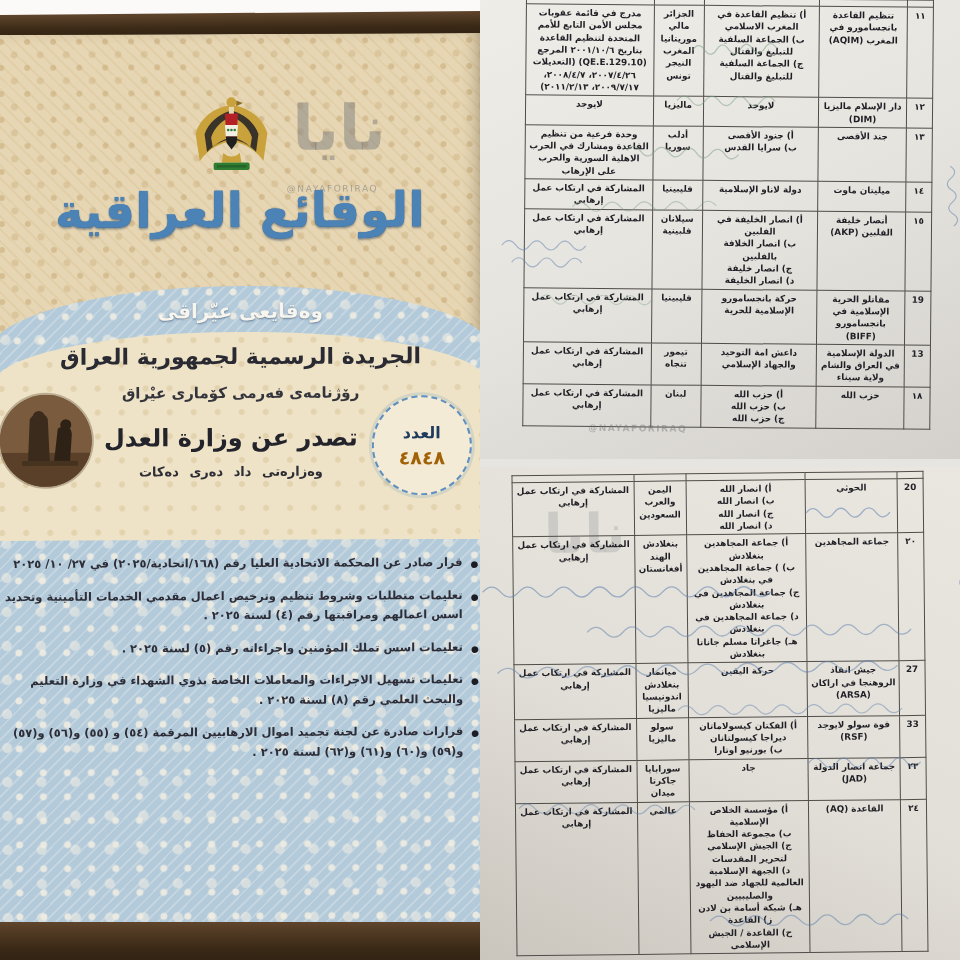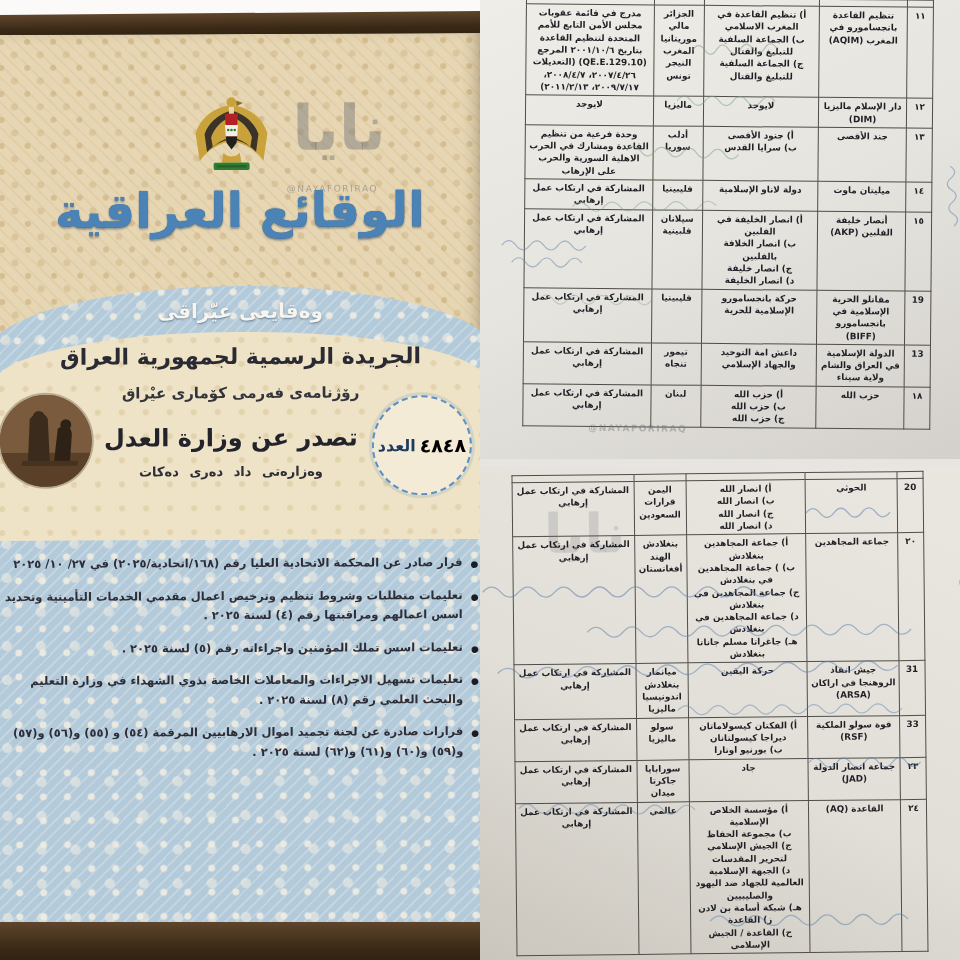--- a/index.html
+++ b/index.html
@@ -42,24 +42,24 @@
         font-size:22px;font-weight:bold;color:#2a2a33;}
   .org-line2{position:absolute;top:52px;width:100%;text-align:center;direction:rtl;
         font-size:15px;font-weight:bold;color:#34343d;}
   .pub-line1{position:absolute;top:92px;left:90px;right:110px;text-align:center;direction:rtl;
         font-size:24px;font-weight:bold;color:#23232c;}
   .pub-line2{position:absolute;top:132px;left:90px;right:110px;text-align:center;direction:rtl;
         font-size:13px;font-weight:bold;color:#2e2e37;word-spacing:6px;}
   .medallion{position:absolute;left:6px;top:62px;width:92px;height:92px;border-radius:50%;overflow:hidden;
         background:radial-gradient(circle at 40% 35%, #9a7a58, #6b4f35 60%, #4a3423);box-shadow:0 0 0 2px rgba(90,70,45,.35);}
   .seal{position:absolute;right:16px;top:64px;width:96px;height:96px;border-radius:50%;
-        border:2px dashed #5d8fc2;background:#f3ebd5;display:flex;flex-direction:row;
+        border:2px dashed #5d8fc2;background:#f3ebd5;display:flex;flex-direction:column;
         align-items:center;justify-content:center;gap:4px;box-shadow:0 0 0 3px rgba(93,143,194,.18);}
   .seal-label{font-size:16px;font-weight:bold;color:#1d3a5f;direction:rtl;}
-  .seal-num{font-size:19px;font-weight:bold;color:#000000;letter-spacing:2px;}
+  .seal-num{font-size:19px;font-weight:bold;color:#a16207;letter-spacing:2px;}
   .bullets{position:absolute;top:268px;right:16px;left:8px;direction:rtl;}
   .bullet{display:flex;gap:8px;font-size:11.5px;font-weight:600;color:#2d2d37;
         margin-bottom:13px;line-height:1.7;text-align:right;}
   .bullet::before{content:"●";font-size:9px;margin-top:4px;color:#1c1c24;flex:none;}
   
   .photo{position:absolute;left:480px;width:480px;background:#c6c3bf;overflow:hidden;}
   .photo-top{top:0;height:459px;}
   .photo-bottom{top:467px;height:493px;}
   .paper{position:absolute;}
   .paper-1{left:-6px;top:-8px;width:492px;height:472px;transform:rotate(.5deg);
@@ -308,50 +308,50 @@
               <td></td>
             </tr>
         <tr>
           <td class="c-num">20</td>
           <td class="c-name">الحوثي</td>
           <td>أ) انصار الله
 ب) انصار الله
 ج) انصار الله
 د) انصار الله</td>
           <td>اليمن
-قرارات
+والعرب
 السعودين</td>
           <td>المشاركة في ارتكاب عمل إرهابي</td>
         </tr>
         <tr>
           <td class="c-num">٢٠</td>
           <td class="c-name">جماعة المجاهدين</td>
           <td>أ) جماعة المجاهدين بنغلادش
 ب) ) جماعة المجاهدين في بنغلادش
 ج) جماعة المجاهدين في بنغلادش
 د) جماعة المجاهدين في بنغلادش
 هـ) جاغراتا مسلم جاناتا بنغلادش</td>
           <td>بنغلادش
 الهند
 أفغانستان</td>
           <td>المشاركة في ارتكاب عمل إرهابي</td>
         </tr>
         <tr>
-          <td class="c-num">31</td>
+          <td class="c-num">27</td>
           <td class="c-name">جيش انقاذ الروهنجا في اراكان (ARSA)</td>
           <td>حركة اليقين</td>
           <td>ميانمار
 بنغلادش
 اندونيسيا
 ماليزيا</td>
           <td>المشاركة في ارتكاب عمل إرهابي</td>
         </tr>
         <tr>
           <td class="c-num">33</td>
-          <td class="c-name">قوة سولو الملكية (RSF)</td>
+          <td class="c-name">قوة سولو لايوجد (RSF)</td>
           <td>أ) الفكتان كيسولاماتان ديراجا كيسولتانان
 ب) بورنيو اوتارا</td>
           <td>سولو
 ماليزيا</td>
           <td>المشاركة في ارتكاب عمل إرهابي</td>
         </tr>
         <tr>
           <td class="c-num">٢٣</td>
           <td class="c-name">جماعة انصار الدولة (JAD)</td>
           <td>جاد</td>

